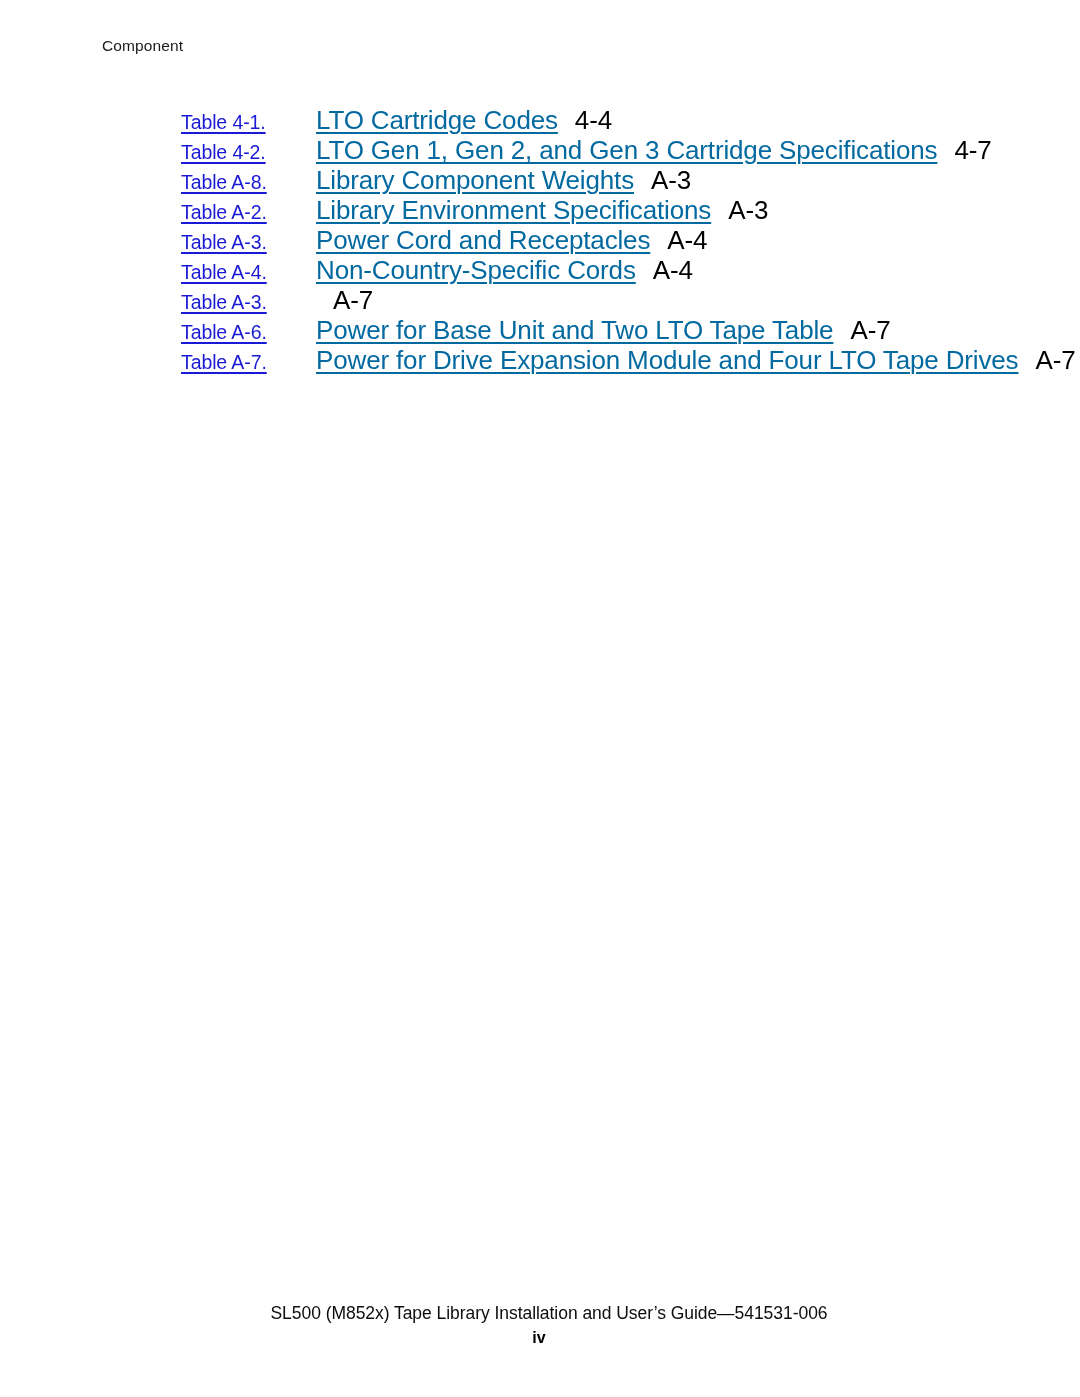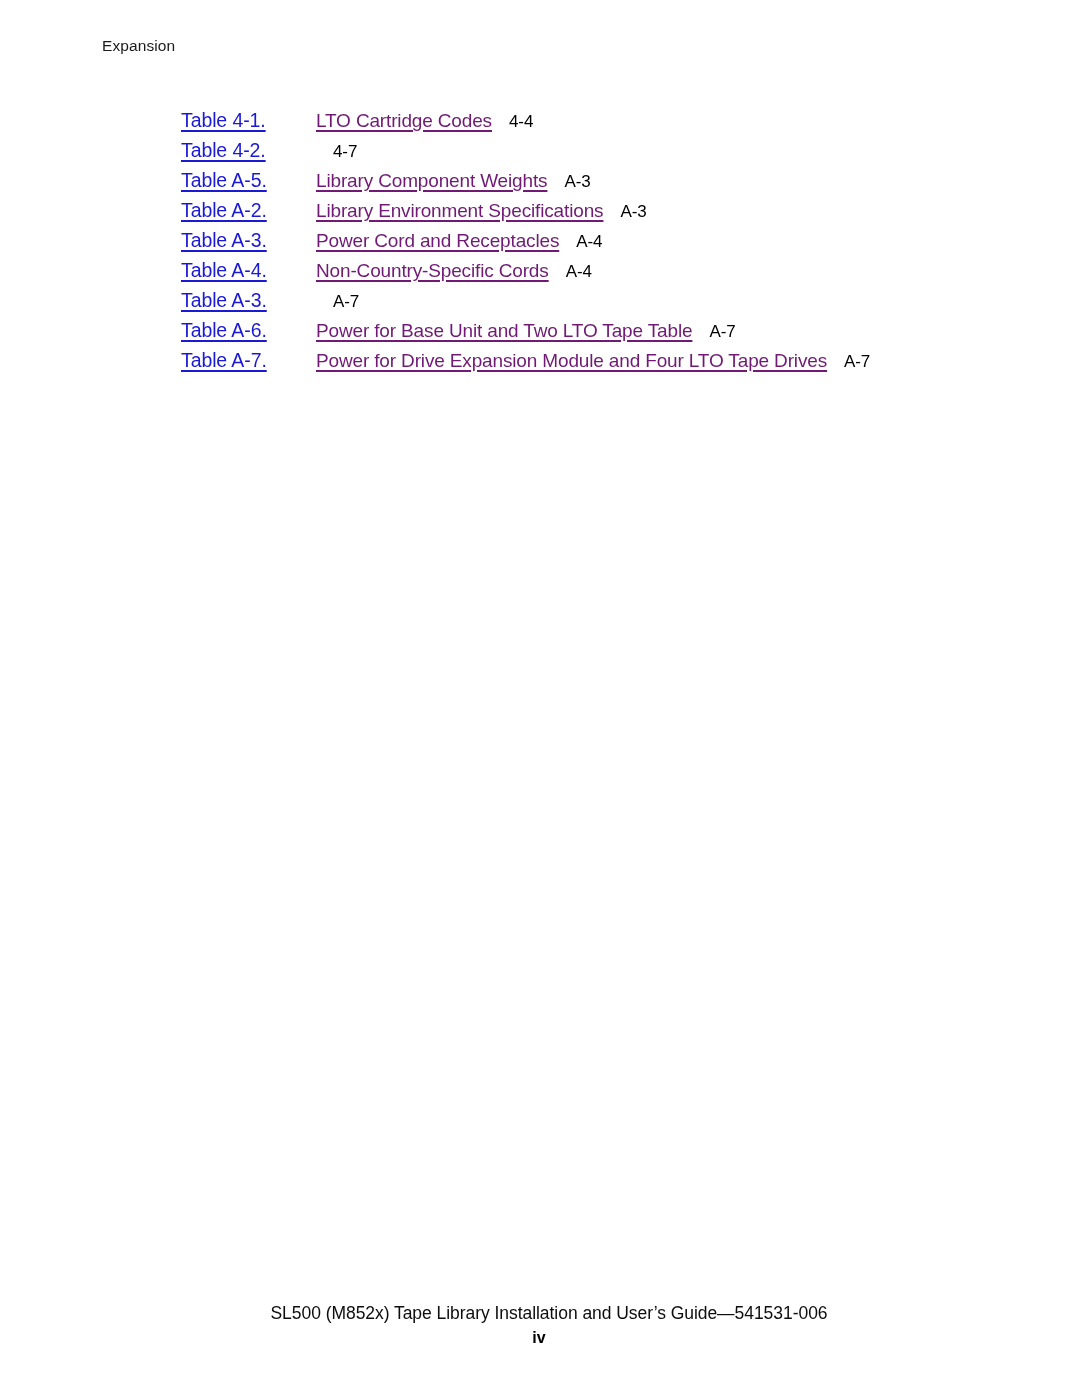--- a/index.html
+++ b/index.html
@@ -61,34 +61,34 @@
     line-height: 24px;
     color: #1a19d6;
     text-decoration: underline;
     text-underline-offset: 3px;
     text-decoration-thickness: 1.5px;
     letter-spacing: -0.1px;
   }
 
   .lot-title {
     flex: 0 0 auto;
-    font-size: 19px;
+    font-size: 26px;
     line-height: 24px;
-    color: #701a75;
+    color: #0369a1;
     text-decoration: underline;
     text-underline-offset: 3px;
     text-decoration-thickness: 1.5px;
     letter-spacing: -0.15px;
     text-align: center;
   }
 
   .lot-page {
     flex: 0 0 auto;
     margin-left: 17px;
-    font-size: 17px;
+    font-size: 26px;
     line-height: 24px;
     color: #000000;
     text-decoration: none;
     letter-spacing: -0.1px;
   }
 
   
   .footer {
     position: absolute;
     left: 0;
@@ -110,37 +110,38 @@
     font-weight: bold;
     color: #000000;
     padding-left: 4px;
   }
 </style>
 </head>
 <body>
 
 <div class="page">
 
-  <div class="running-header">Expansion</div>
+  <div class="running-header">Component</div>
 
   <div class="lot">
 
     <div class="lot-row">
       <span class="lot-label">Table 4-1.</span>
       <span class="lot-title">LTO Cartridge Codes</span>
       <span class="lot-page">4-4</span>
     </div>
 
     <div class="lot-row">
       <span class="lot-label">Table 4-2.</span>
+      <span class="lot-title">LTO Gen 1, Gen 2, and Gen 3 Cartridge Specifications</span>
       <span class="lot-page">4-7</span>
     </div>
 
     <div class="lot-row">
-      <span class="lot-label">Table A-5.</span>
+      <span class="lot-label">Table A-8.</span>
       <span class="lot-title">Library Component Weights</span>
       <span class="lot-page">A-3</span>
     </div>
 
     <div class="lot-row">
       <span class="lot-label">Table A-2.</span>
       <span class="lot-title">Library Environment Specifications</span>
       <span class="lot-page">A-3</span>
     </div>
 

